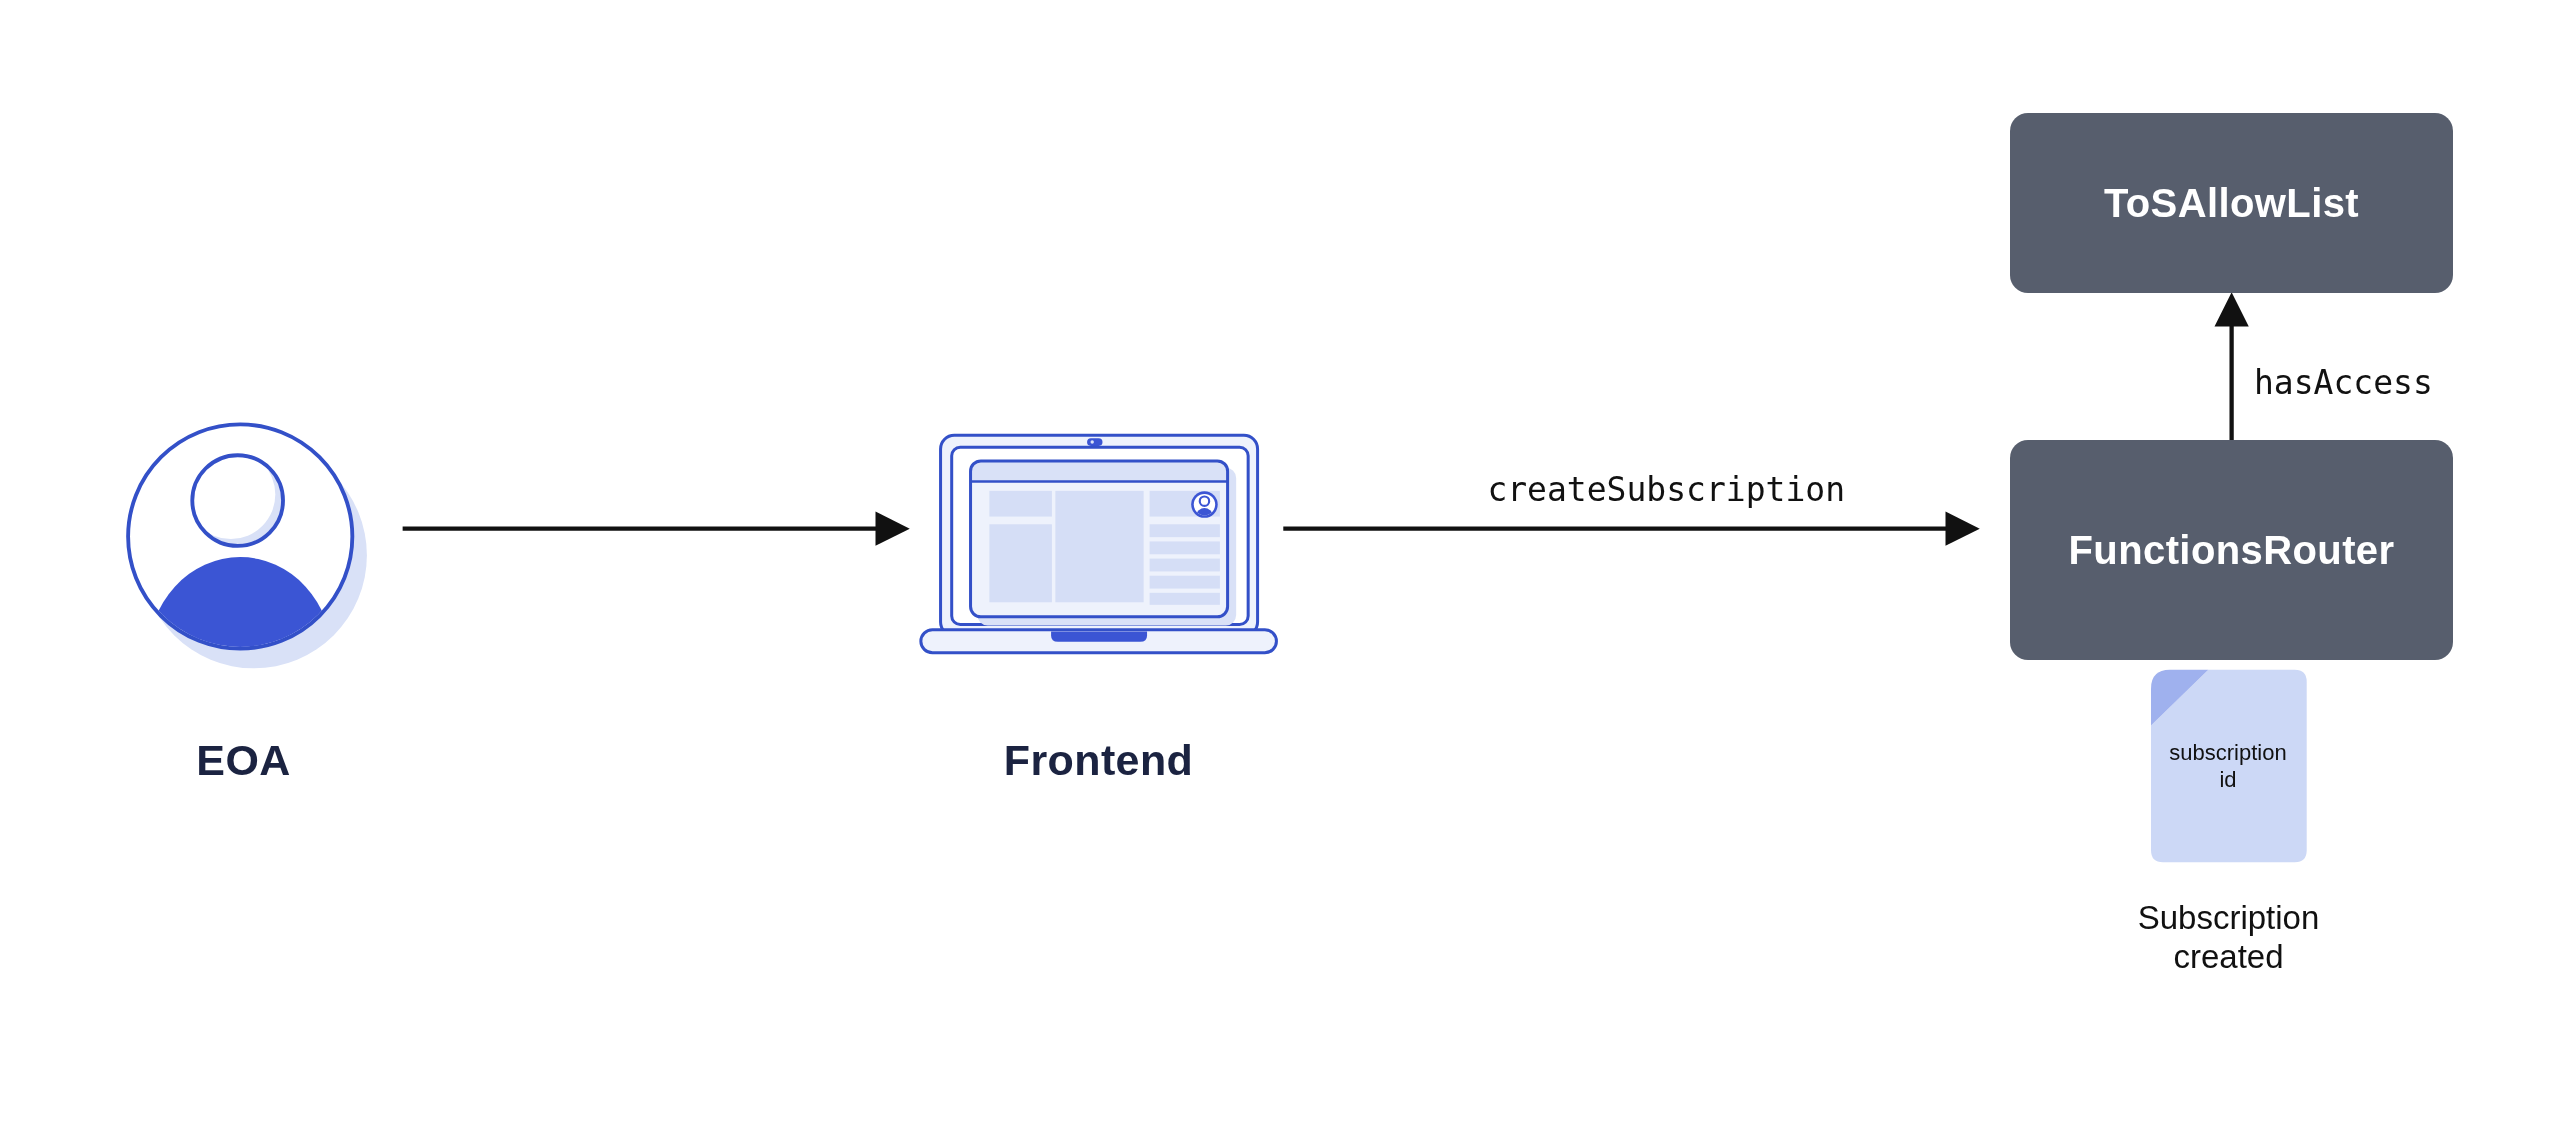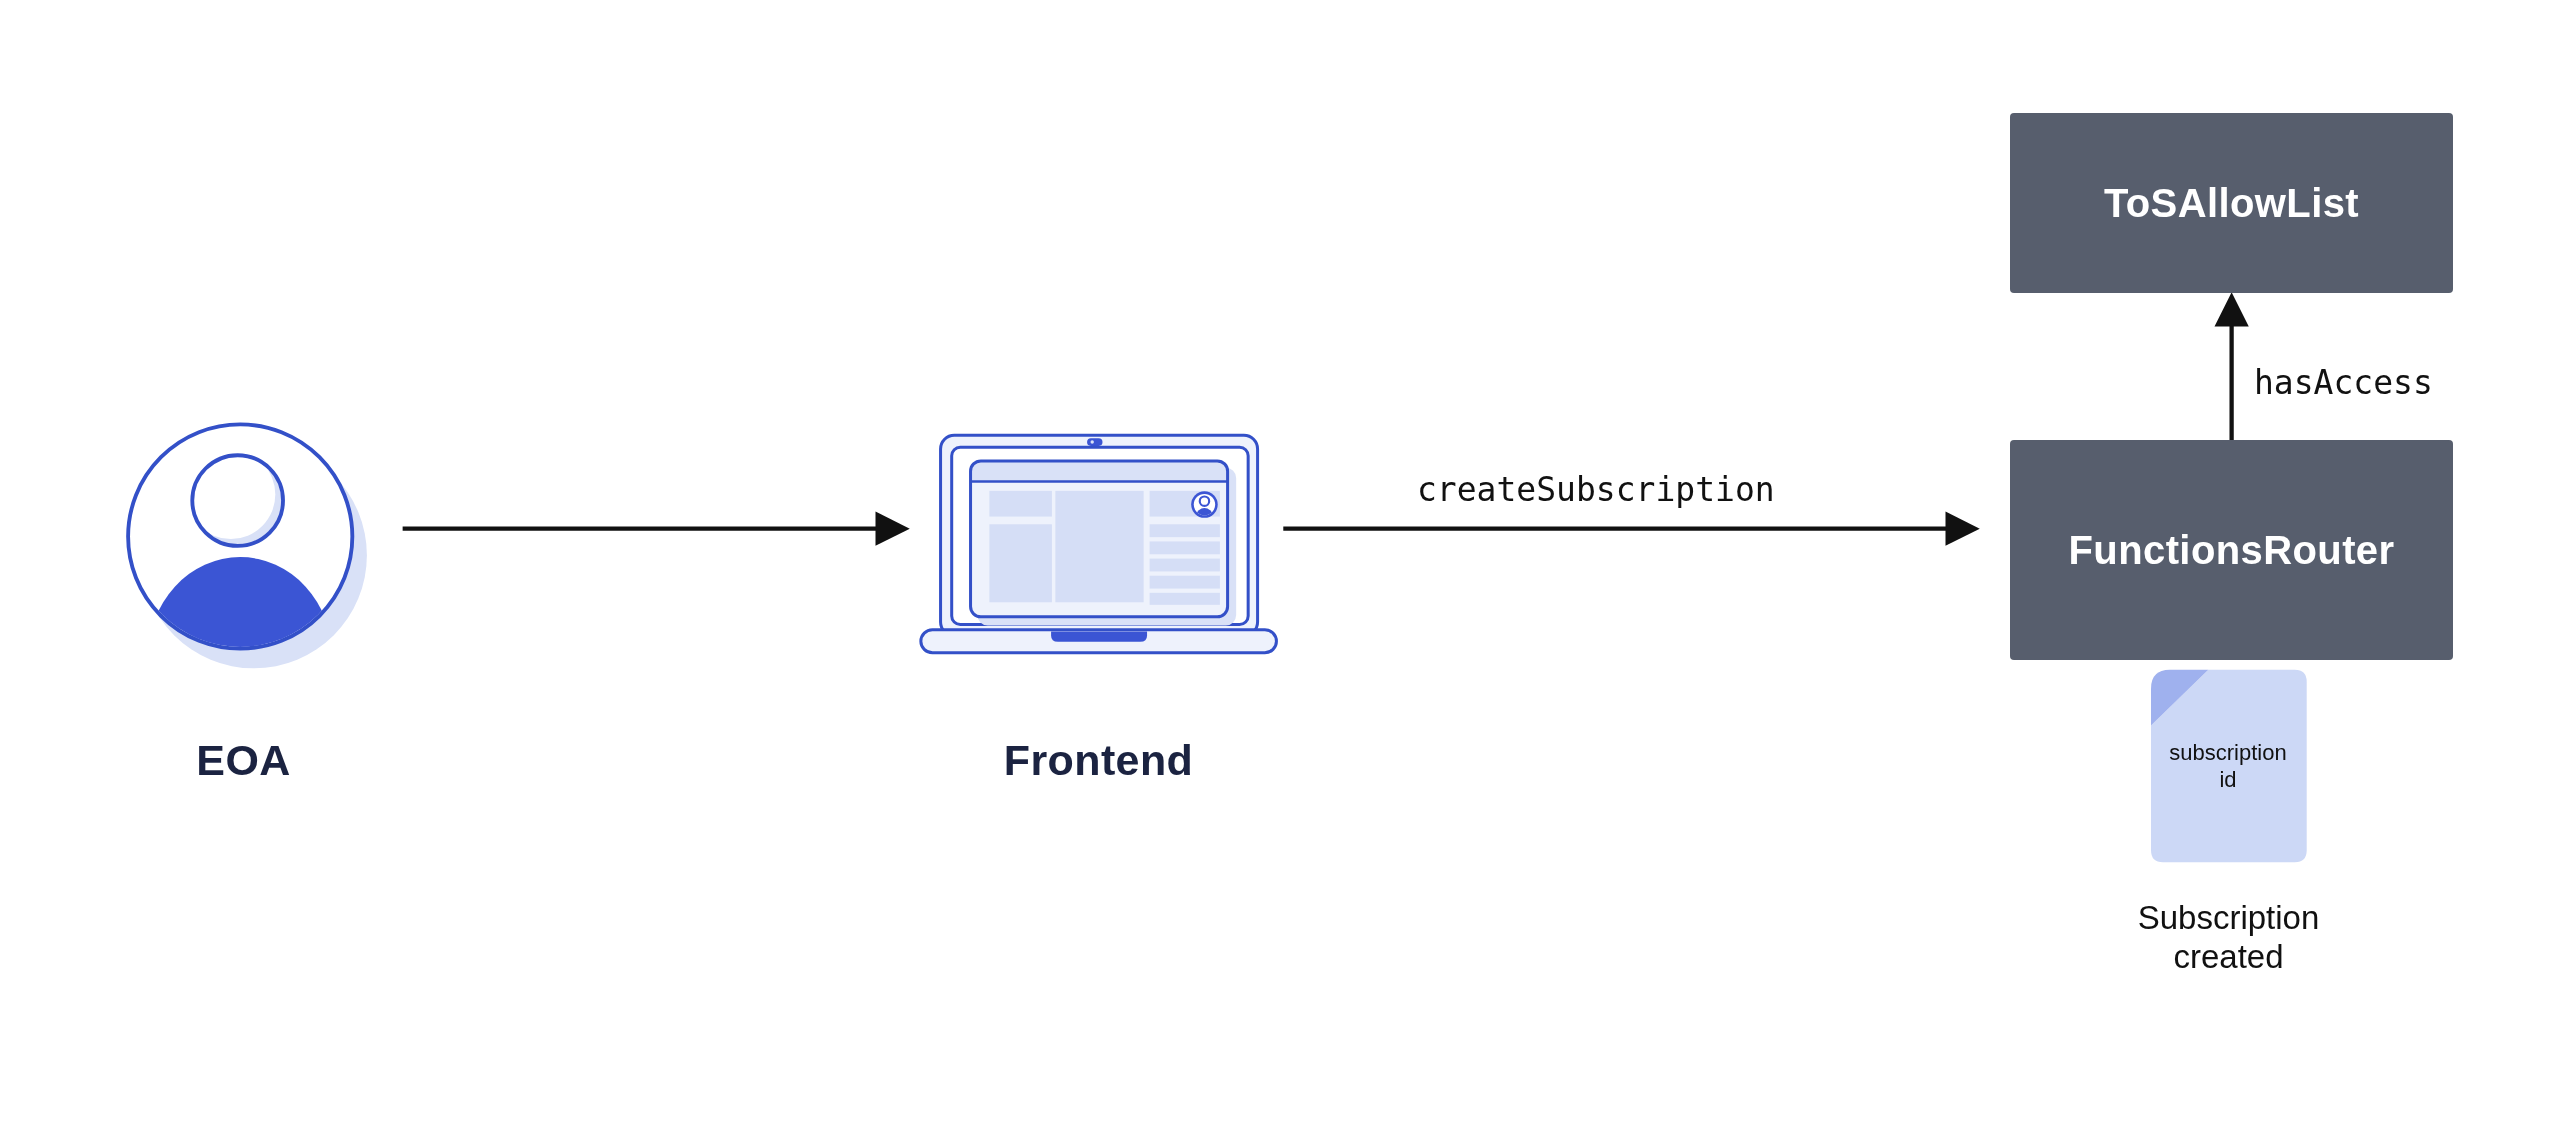--- a/index.html
+++ b/index.html
@@ -35,21 +35,21 @@
   .mono-label{
     position:absolute;
     font-family:"DejaVu Sans Mono", monospace;
     font-size:33px;
     color:var(--ink);
     white-space:nowrap;
   }
   .contract-box{
     position:absolute;
     background:var(--slate-box);
-    border-radius:4px;
+    border-radius:18px;
     display:flex;
     align-items:center;
     justify-content:center;
   }
   .contract-box .box-label{
     color:#ffffff;
     font-weight:700;
     font-size:40px;
     letter-spacing:0.4px;
   }
@@ -66,21 +66,21 @@
   .sub-created{
     position:absolute;
     left:2083px;top:898px;width:291px;
     text-align:center;
     font-size:33px;
     line-height:39px;
     color:var(--ink);
   }
   .label-eoa{left:115px;top:696px;width:257px;}
   .label-frontend{left:970px;top:696px;width:257px;}
-  .label-create{left:1417px;top:470px;width:428px;text-align:left;}
+  .label-create{left:1417px;top:470px;width:428px;text-align:right;}
   .label-hasaccess{left:2254px;top:363px;}
   svg{display:block;}
 </style>
 </head>
 <body>
 
 <div class="canvas">
 
   <svg class="abs" style="left:0;top:0" width="2576" height="1131" viewBox="0 0 3007 1320">
     <g>

